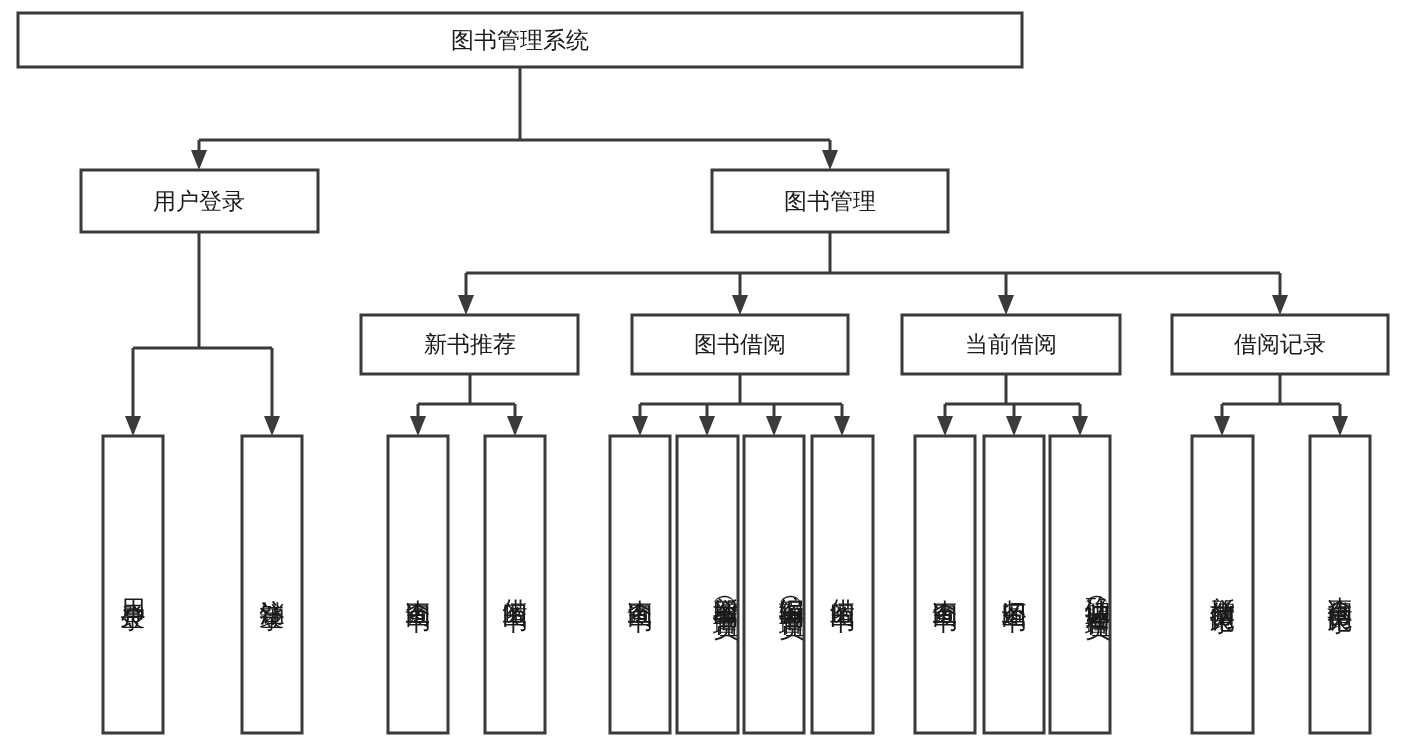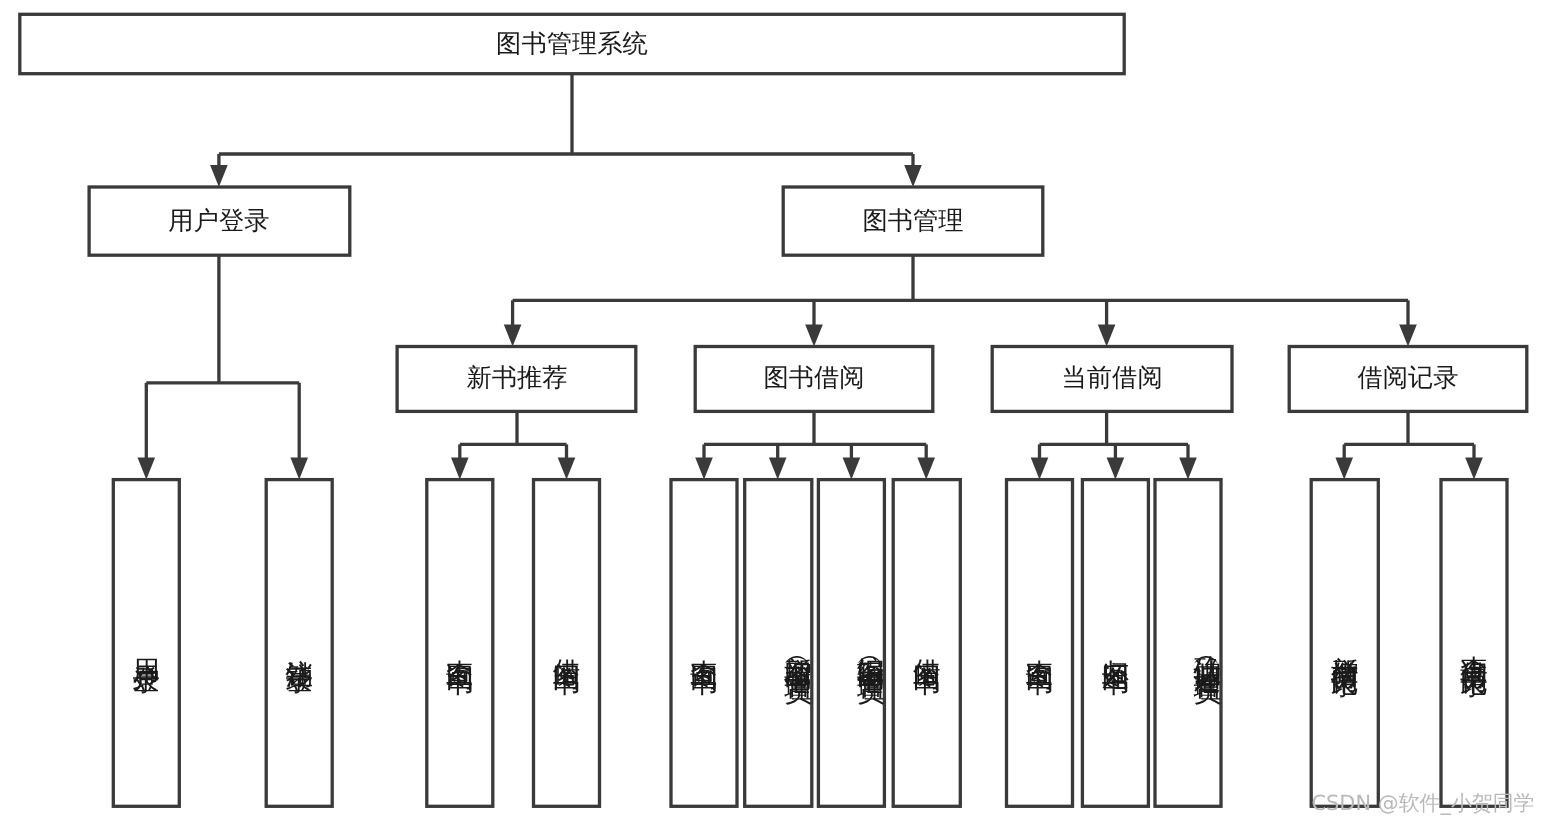--- a/index.html
+++ b/index.html
@@ -208,15 +208,14 @@
   <div class="node-label-v" style="left:610px;  top:436px; width:60px; height:297px;">查询图书</div>
   <div class="node-label-v" style="left:677px;  top:436px; width:61px; height:297px; align-items:flex-start; padding-top:10px; box-sizing:border-box;">新增图书（管理员）</div>
   <div class="node-label-v" style="left:744px;  top:436px; width:60px; height:297px; align-items:flex-start; padding-top:10px; box-sizing:border-box;">编辑图书（管理员）</div>
   <div class="node-label-v" style="left:812px;  top:436px; width:61px; height:297px;">借阅图书</div>
   <div class="node-label-v" style="left:915px;  top:436px; width:60px; height:297px;">查询图书</div>
   <div class="node-label-v" style="left:984px;  top:436px; width:60px; height:297px;">归还图书</div>
   <div class="node-label-v" style="left:1050px; top:436px; width:60px; height:297px; align-items:flex-start; padding-top:10px; box-sizing:border-box;">确认归还（管理员）</div>
   <div class="node-label-v" style="left:1192px; top:436px; width:61px; height:297px;">新增借阅记录</div>
   <div class="node-label-v" style="left:1310px; top:436px; width:60px; height:297px;">查询借阅记录</div>
 
-  <div class="watermark">CSDN @软件_小贺同学</div>
 
 </div>
 
 </body></html>

